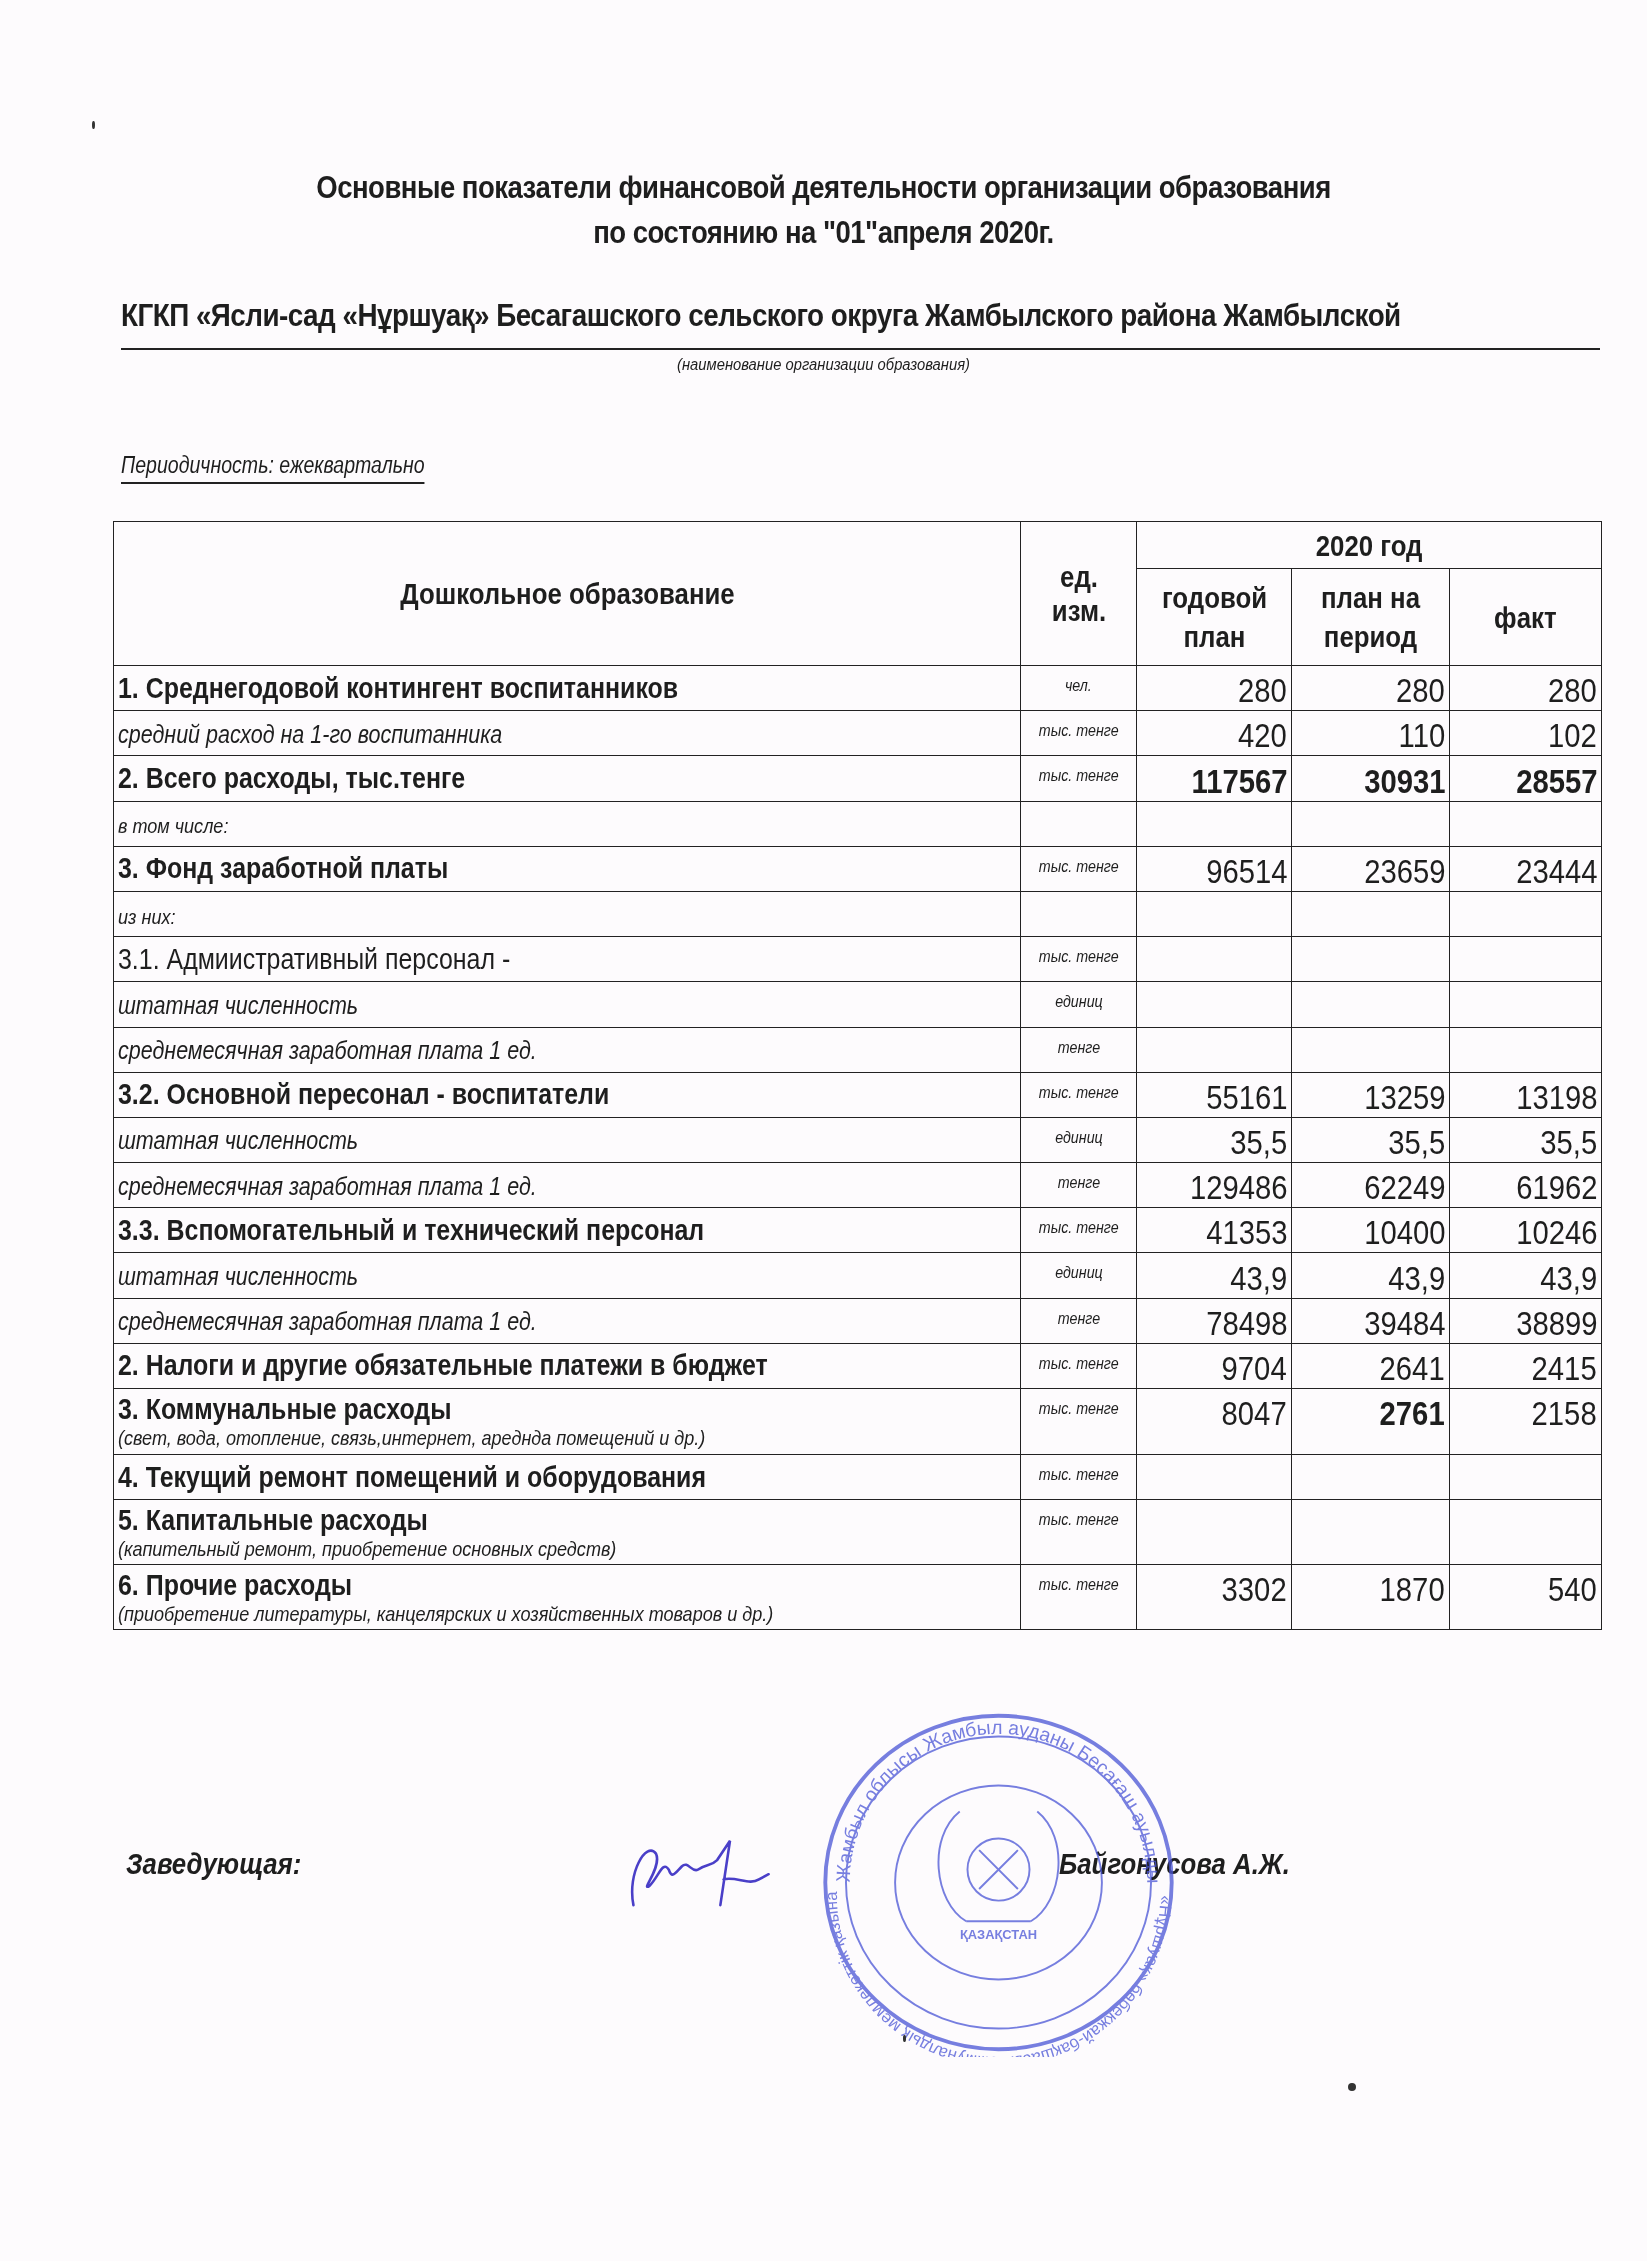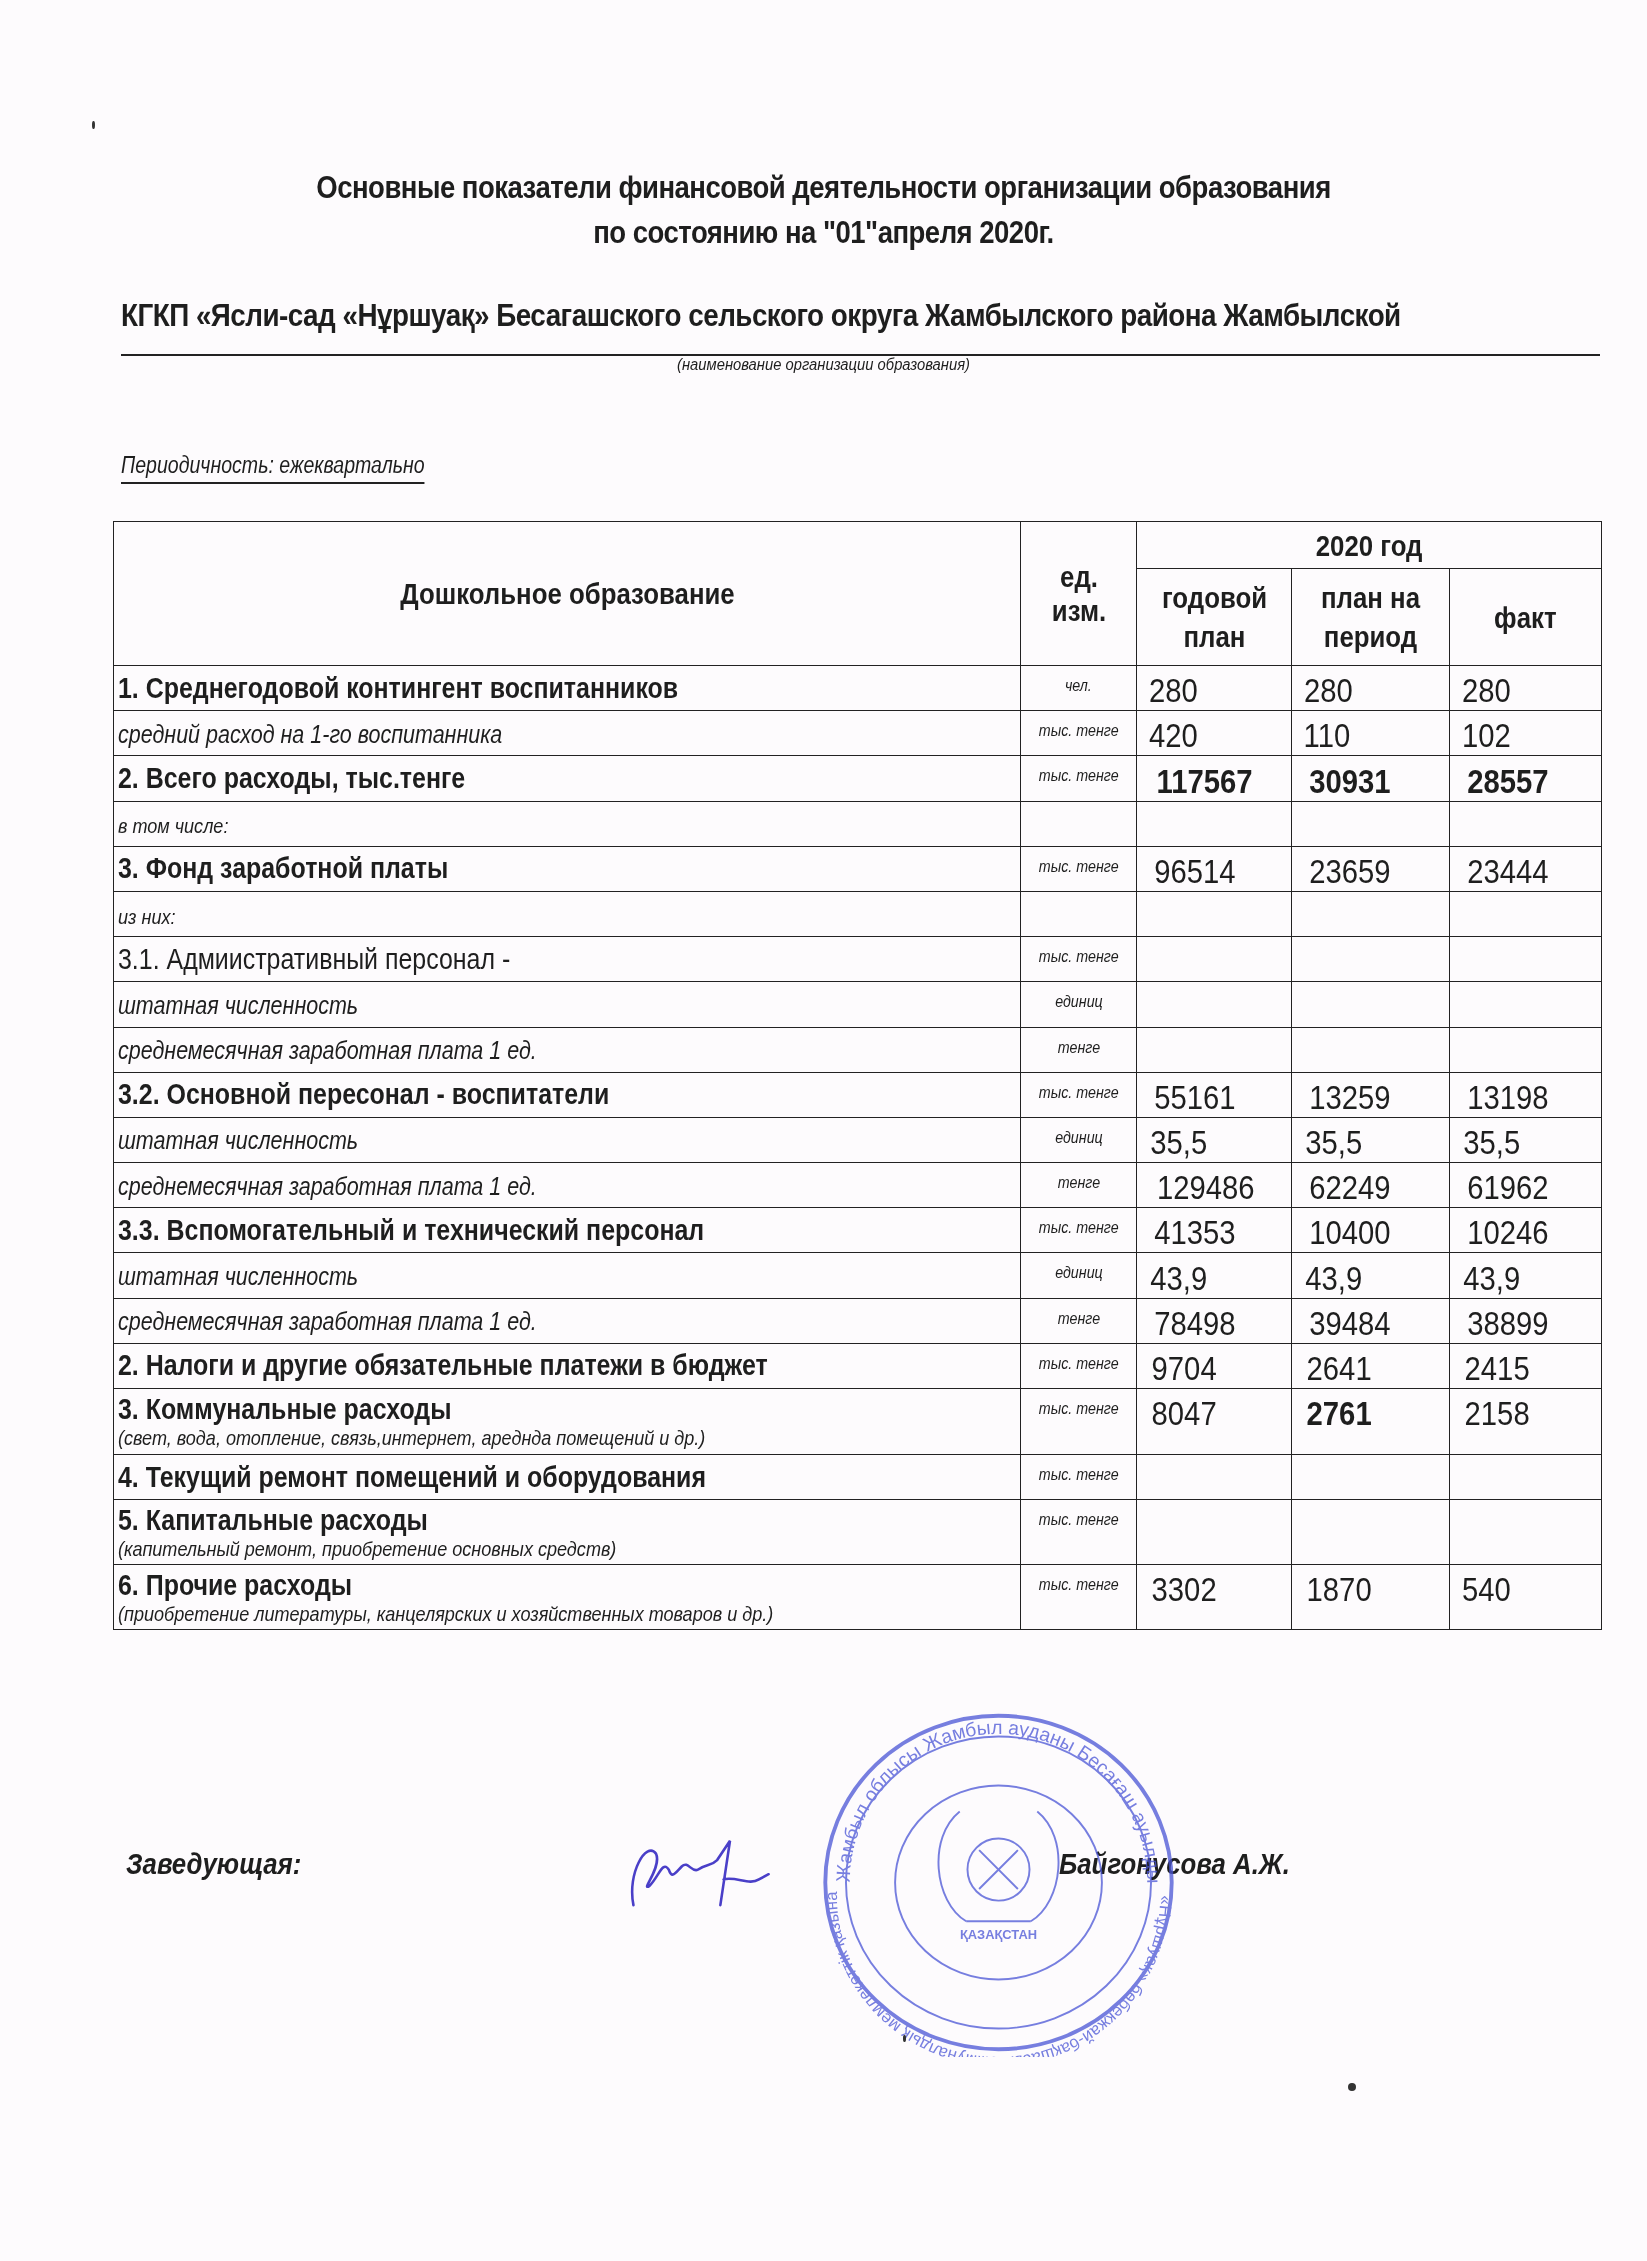--- a/index.html
+++ b/index.html
@@ -3,36 +3,36 @@
 <meta charset="utf-8">
 <style>
   html, body { margin:0; padding:0; }
   body {
     width:1647px; height:2261px; background:#fdfbfd; position:relative; overflow:hidden;
     font-family:"Liberation Sans", sans-serif; color:#1e1e1e;
   }
   .title { position:absolute; left:0; width:1647px; text-align:center; font-weight:bold; font-size:32px; letter-spacing:-0.6px; transform:scaleX(0.86); transform-origin:center; }
   #t1 { top:169px; }
   #t2 { top:214px; }
-  #org { position:absolute; left:121px; top:297px; width:1479px; font-weight:bold; font-size:32px; white-space:nowrap; border-bottom:2.6px solid #222; padding-bottom:20px; letter-spacing:-0.6px; }
+  #org { position:absolute; left:121px; top:297px; width:1479px; font-weight:bold; font-size:32px; white-space:nowrap; border-bottom:2.6px solid #222; padding-bottom:14px; letter-spacing:-0.6px; }
   #org span { display:inline-block; transform:scaleX(0.87); transform-origin:left; }
   #orgcap { position:absolute; left:0; width:1647px; top:354px; text-align:center; font-style:italic; font-size:17.4px; transform:scaleX(0.85); }
   #period { position:absolute; left:121px; top:452px; font-style:italic; font-size:23px; border-bottom:2.6px solid #222; padding-bottom:2.6px; transform:scaleX(0.85); transform-origin:left; }
   table.main { position:absolute; left:113px; top:521px; width:1489px; border-collapse:collapse; table-layout:fixed; }
   table.main td { border:1.9px solid #222; padding:0 3.9px; vertical-align:middle; }
   .hdr { font-weight:bold; text-align:center; font-size:30px; line-height:39px; }
   .hdr span { display:inline-block; transform:scaleX(0.86); }
   .lbl { font-size:29px; white-space:nowrap; overflow:visible; }
   .lbl .in { display:inline-block; transform:scaleX(0.86); transform-origin:left; }
   .b { font-weight:bold; }
   .i { font-style:italic; font-size:25px; }
   .sub { font-style:italic; font-size:21px; display:block; transform:scaleX(0.86); transform-origin:left; white-space:nowrap; }
   .unit { font-style:italic; font-size:17.4px; text-align:center; vertical-align:top !important; padding-top:9px !important; }
   .unit span { display:inline-block; transform:scaleX(0.82); }
-  .num { text-align:left; font-size:34px; vertical-align:top !important; padding-top:5.2px !important; }
+  .num { text-align:right; font-size:34px; vertical-align:top !important; padding-top:5.2px !important; }
   .num span { display:inline-block; transform:scaleX(0.86); transform-origin:right; }
   .num.b span { font-weight:bold; }
   #signrow { position:absolute; top:1847px; left:126px; width:1421px; height:52px; }
   #role { position:absolute; left:0; top:0; font-weight:bold; font-style:italic; font-size:30px; transform:scaleX(0.86); transform-origin:left; }
   #signer { position:absolute; left:933px; top:0; font-weight:bold; font-style:italic; font-size:30px; transform:scaleX(0.86); transform-origin:left; }
   #stamp { position:absolute; left:811px; top:1708px; width:375px; height:349px; opacity:0.75; }
   #signature { position:absolute; left:620px; top:1815px; width:220px; height:103px; }
   .dot { position:absolute; background:#333; border-radius:50%; }
 </style>
 </head>

